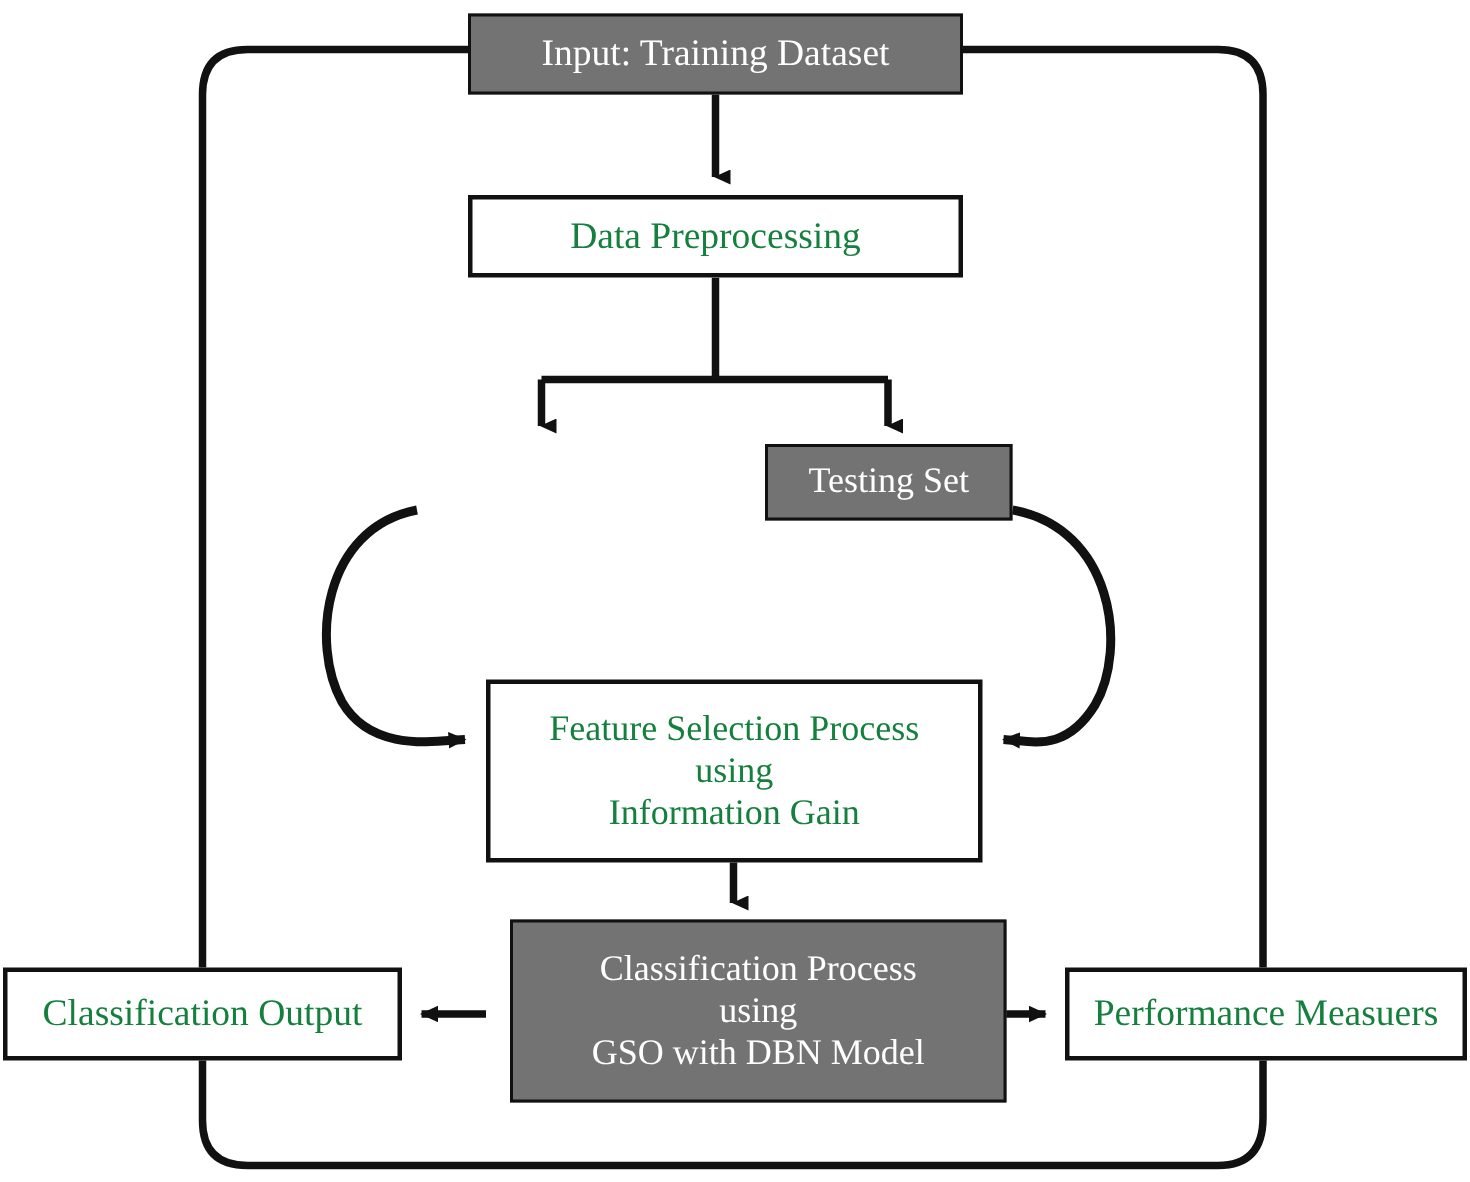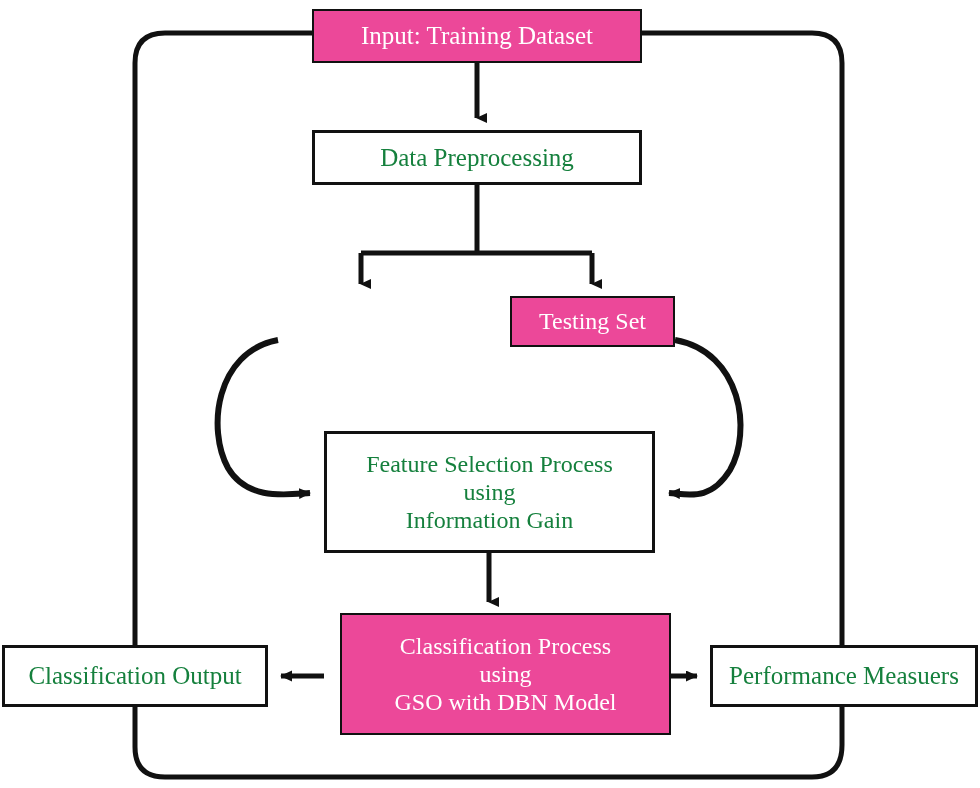--- a/index.html
+++ b/index.html
@@ -29,39 +29,39 @@
     position: absolute;
     box-sizing: border-box;
     display: flex;
     align-items: center;
     justify-content: center;
     text-align: center;
     line-height: 1.18;
     z-index: 3;
   }
   .node-dark {
-    background: #ec4899;
+    background: #737373;
     border: 2px solid #111111;
     color: #ffffff;
   }
   .node-light {
     background: #ffffff;
     border: 3px solid #111111;
     color: #15803d;
   }
   .node-label {
     display: block;
     white-space: pre-line;
     padding: 0 6px;
   }
   #node-input        { left: 312px; top: 9px;   width: 330px; height: 54px;  font-size: 25px; }
   #node-preprocess   { left: 312px; top: 130px; width: 330px; height: 55px;  font-size: 25px; }
   #node-training-set { left: 278px; top: 296px; width: 167px; height: 51px;  font-size: 24px; }
   #node-testing-set  { left: 510px; top: 296px; width: 165px; height: 51px;  font-size: 24px; }
-  #node-feature-sel  { left: 324px; top: 431px; width: 331px; height: 122px; font-size: 24px; }
+  #node-feature-sel  { left: 324px; top: 453px; width: 331px; height: 122px; font-size: 24px; }
   #node-classify     { left: 324px; top: 613px; width: 331px; height: 122px; font-size: 24px; margin-left: 16px; }
   #node-output       { left: 2px;   top: 645px; width: 266px; height: 62px;  font-size: 25px; }
   #node-performance  { left: 710px; top: 645px; width: 268px; height: 62px;  font-size: 25px; }
 </style>
 </head>
 <body>
 
 <div id="diagram-root">
 
   <svg id="edge-layer" viewBox="0 0 980 788" width="980" height="788" xmlns="http://www.w3.org/2000/svg">

